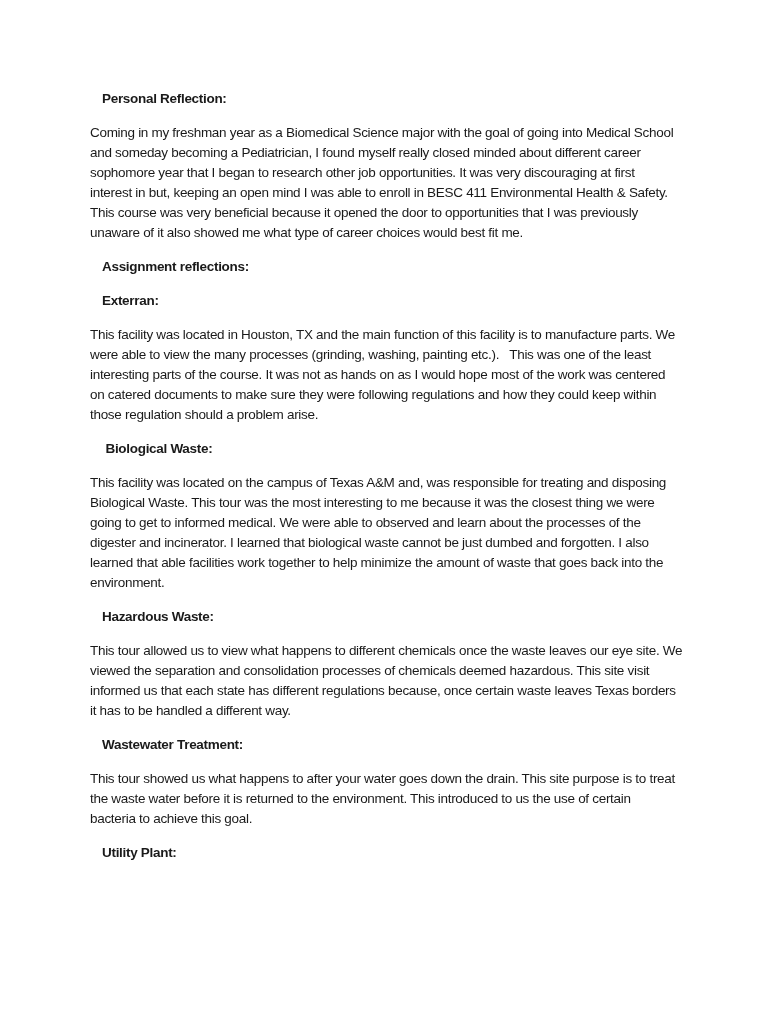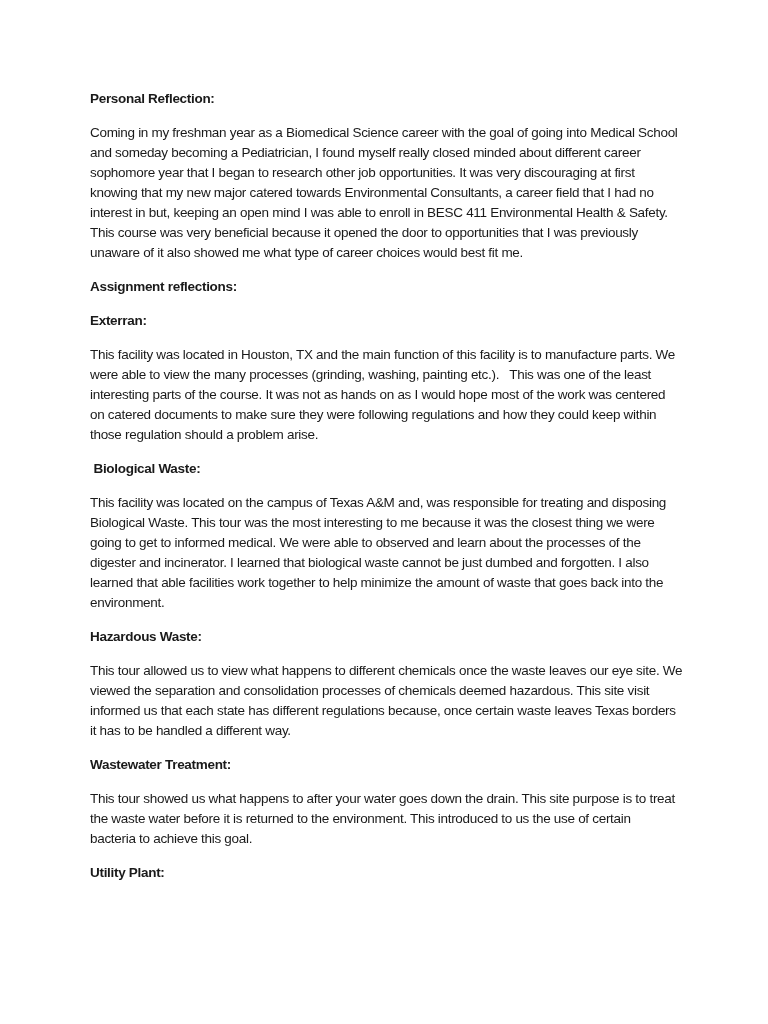--- a/index.html
+++ b/index.html
@@ -16,41 +16,40 @@
     left: 90px;
     width: 600px;
     font-family: "Liberation Sans", "DejaVu Sans", sans-serif;
     font-size: 13.5px;
     line-height: 20px;
     letter-spacing: -0.3px;
     color: #1a1a1a;
   }
   .h {
     font-weight: 700;
-    margin: 0 0 14px 0;
+    margin: 0 0 14px 12px;
     white-space: pre;
   }
   .p {
     margin: 0 0 14px 0;
   }
   .line {
     white-space: pre;
   }
 </style>
 </head>
 <body>
 
 <div class="page">
   <div class="content">
       <div class="h">Personal Reflection:</div>
       <div class="p">
-        <div class="line">Coming in my freshman year as a Biomedical Science career with the goal of going into Medical School</div>
+        <div class="line">Coming in my freshman year as a Biomedical Science major with the goal of going into Medical School</div>
         <div class="line">and someday becoming a Pediatrician, I found myself really closed minded about different career</div>
         <div class="line">sophomore year that I began to research other job opportunities. It was very discouraging at first</div>
-        <div class="line">knowing that my new major catered towards Environmental Consultants, a career field that I had no</div>
         <div class="line">interest in but, keeping an open mind I was able to enroll in BESC 411 Environmental Health &amp; Safety.</div>
         <div class="line">This course was very beneficial because it opened the door to opportunities that I was previously</div>
         <div class="line">unaware of it also showed me what type of career choices would best fit me.</div>
       </div>
       <div class="h">Assignment reflections:</div>
       <div class="h">Exterran:</div>
       <div class="p">
         <div class="line">This facility was located in Houston, TX and the main function of this facility is to manufacture parts. We</div>
         <div class="line">were able to view the many processes (grinding, washing, painting etc.).   This was one of the least</div>
         <div class="line">interesting parts of the course. It was not as hands on as I would hope most of the work was centered</div>

